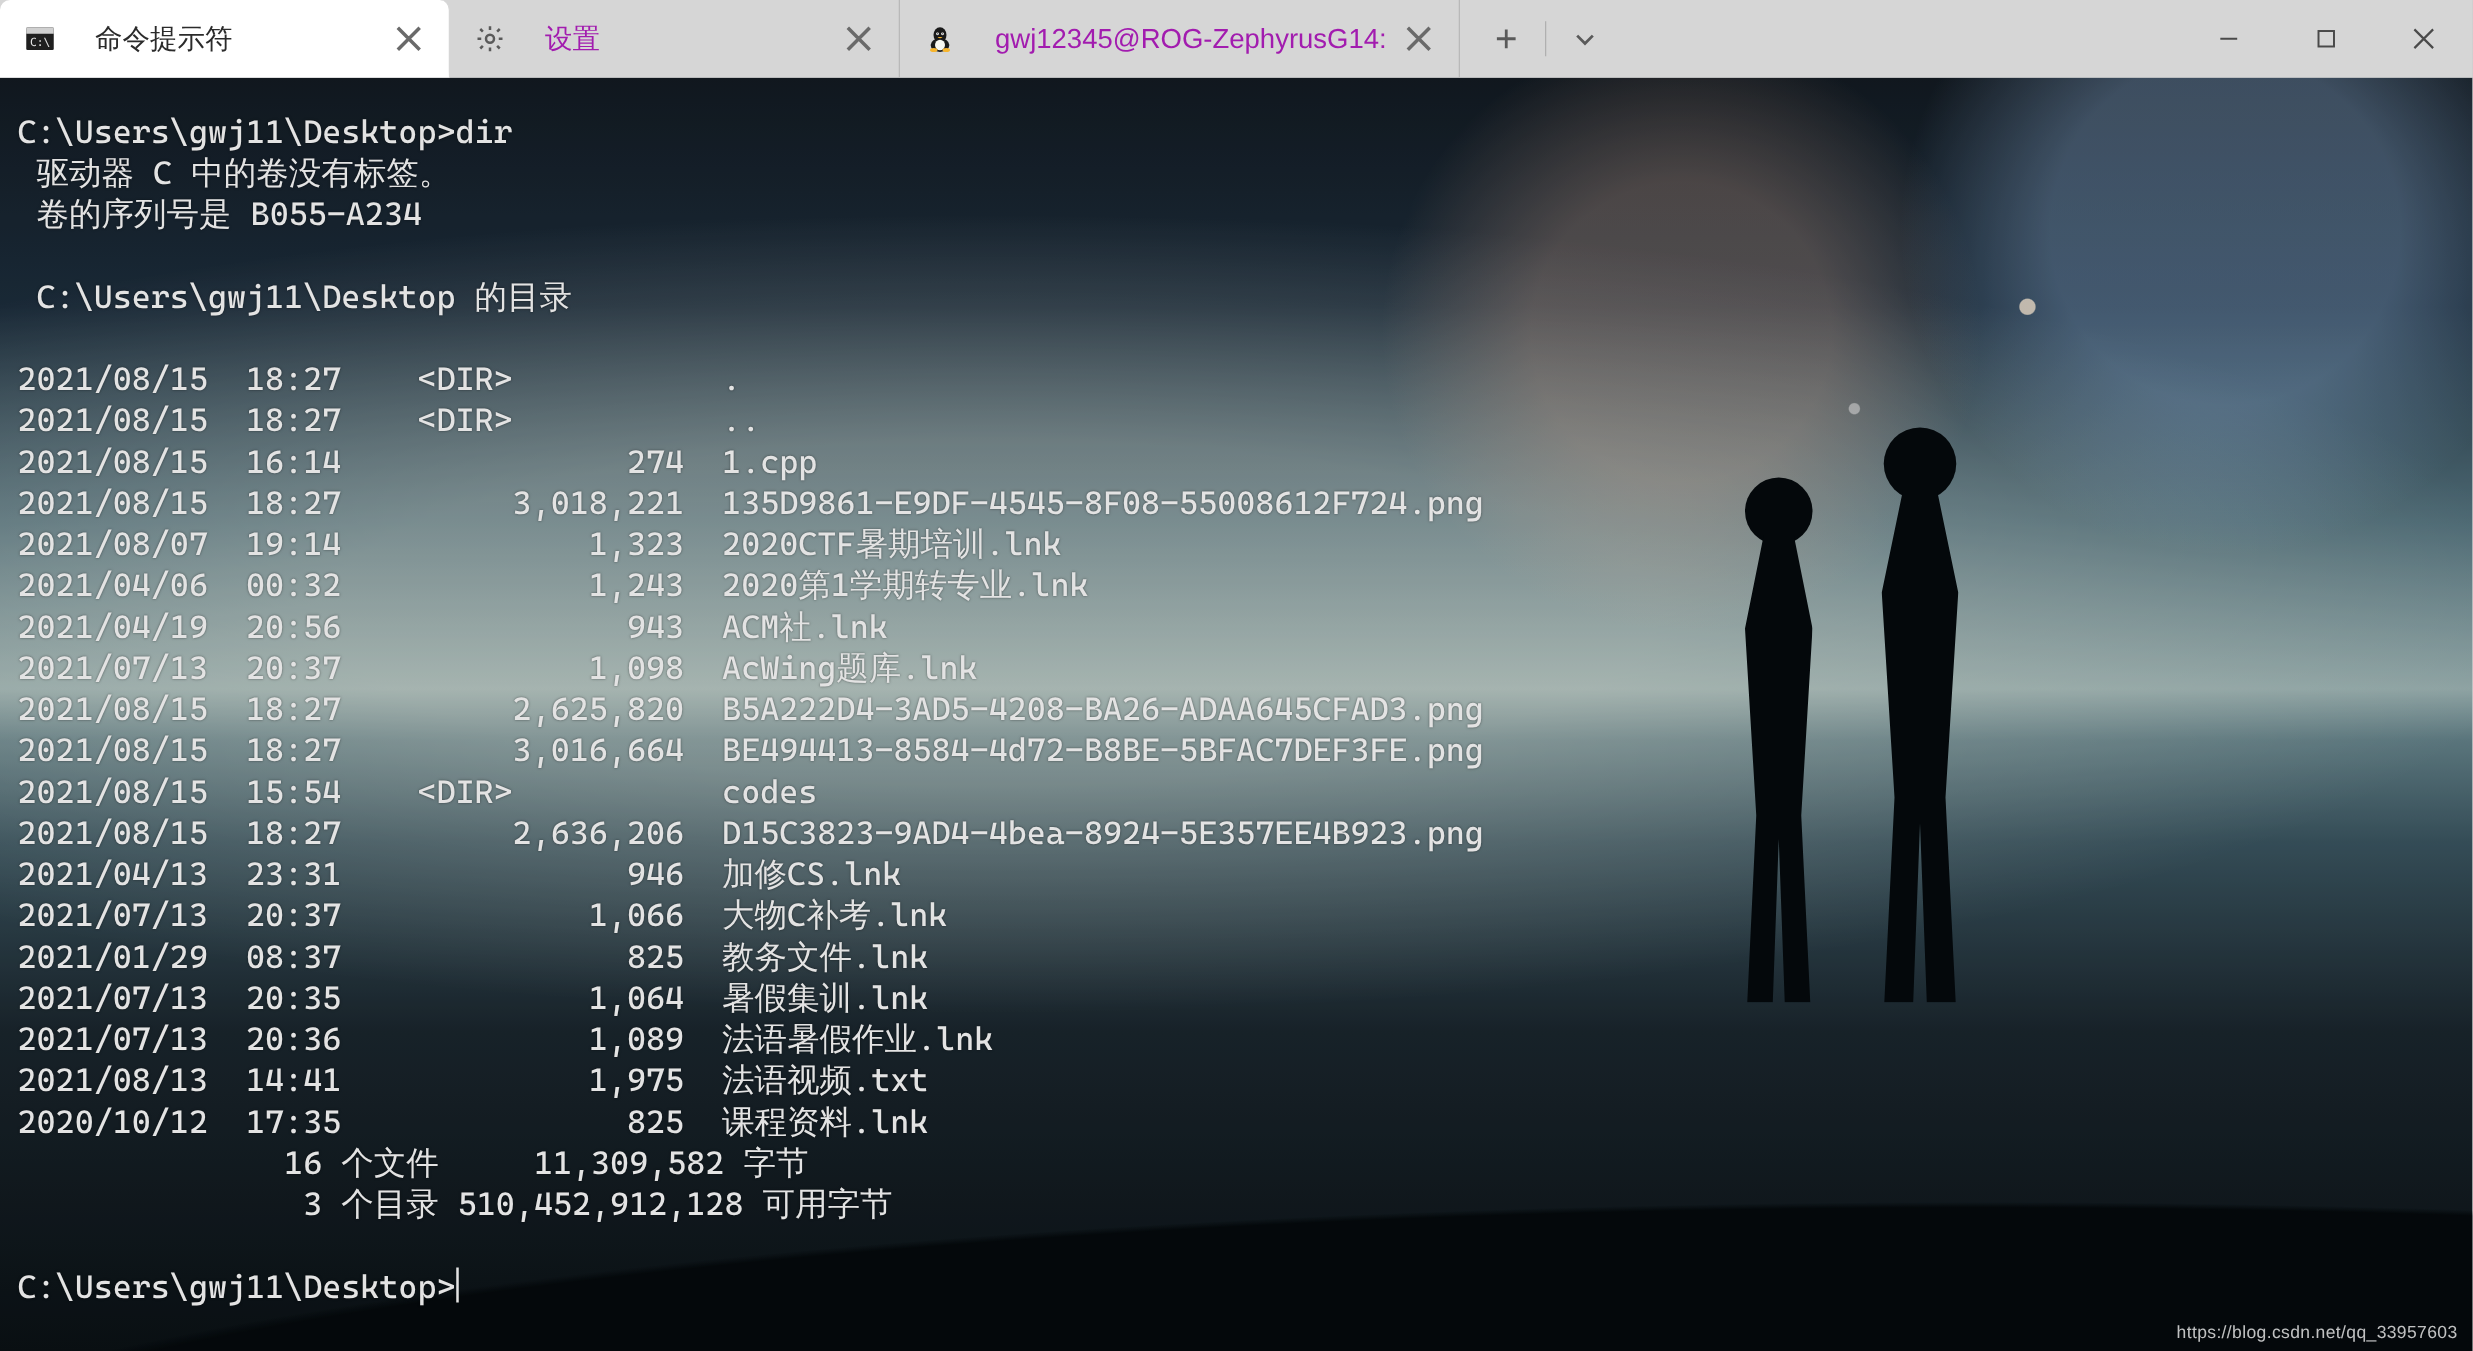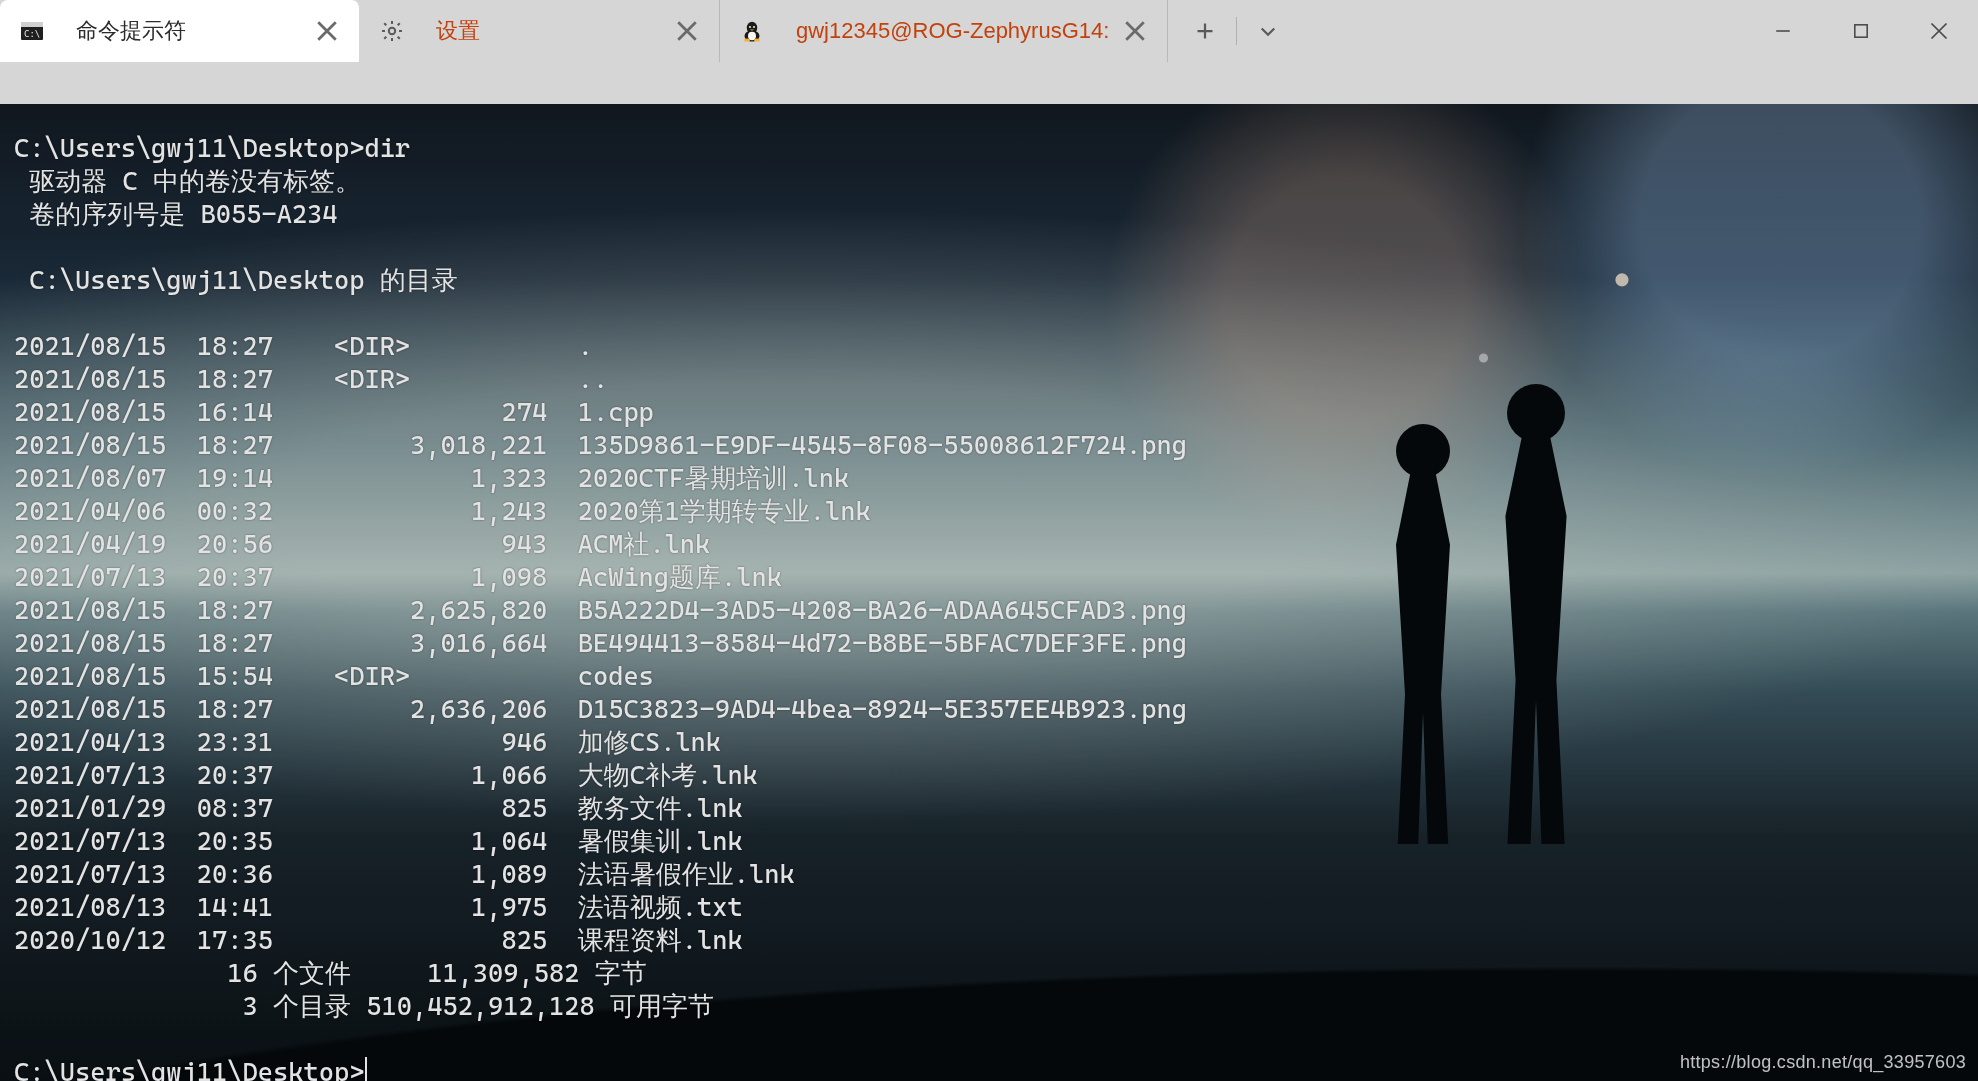--- a/index.html
+++ b/index.html
@@ -30,21 +30,21 @@
     flex: 0 0 auto;
   }
 
   .tab {
     display: flex;
     align-items: center;
     gap: 12px;
     padding: 0 18px 0 20px;
     height: 62px;
     border-right: 1px solid #b9b9b9;
-    color: #c2410c;
+    color: #a21caf;
     font-size: 22px;
     position: relative;
     min-width: 360px;
     box-sizing: border-box;
   }
   .tab.active {
     background: #ffffff;
     color: #2b2b2b;
     border-right-color: #d6d6d6;
     border-top-left-radius: 8px;
@@ -108,21 +108,20 @@
     color:#4a4a4a;
   }
   .win-btn svg { width:18px; height:18px; }
   .win-btn.close svg{ width:20px; height:20px;}
 
   
   .terminal-area {
     position: absolute;
     left:0; right:0; top:62px; bottom:0;
     overflow: hidden;
-    margin-top: 42px;
   }
 
   
   .terminal-bg {
     position:absolute; inset:0;
     background:
       
       radial-gradient(circle at 82% 18%, rgba(255,240,220,0.85) 0 6px, rgba(255,240,220,0) 7px),
       radial-gradient(circle at 75% 26%, rgba(255,255,255,0.55) 0 4px, rgba(255,255,255,0) 5px),
       radial-gradient(circle at 90% 12%, rgba(170,210,255,0.35) 0 140px, rgba(170,210,255,0) 260px),
@@ -184,21 +183,21 @@
     width:2px; height:28px;
     background:#e3e3e3;
     vertical-align: -4px;
     margin-left:1px;
     animation: blink 1s step-start infinite;
   }
   @keyframes blink { 50% { opacity:0; } }
 
   .watermark{
     position:absolute; right:12px; bottom:8px;
-    font-size:18px; color:rgba(255,255,255,0.75);
+    font-size:14px; color:rgba(255,255,255,0.75);
     font-family: Arial, sans-serif;
     letter-spacing:0.3px;
   }
 </style>
 </head>
 <body>
 
 <div class="titlebar">
   <div class="tabs">
 

